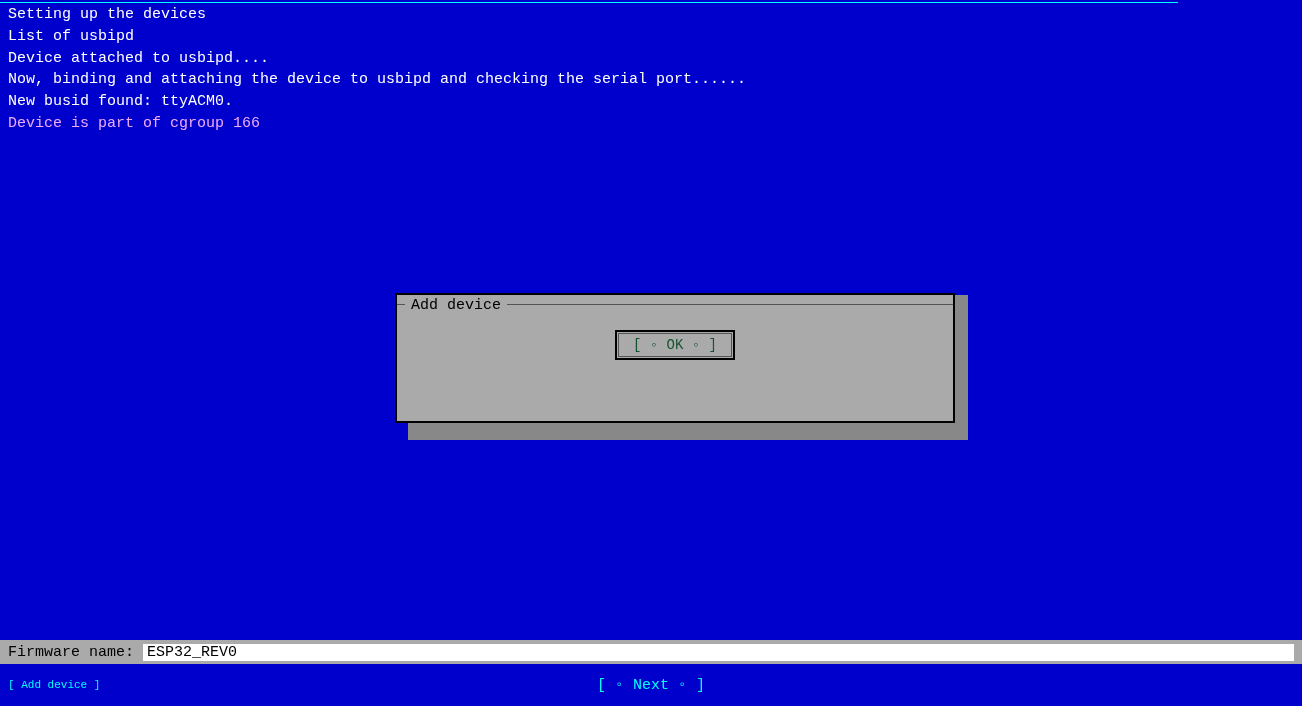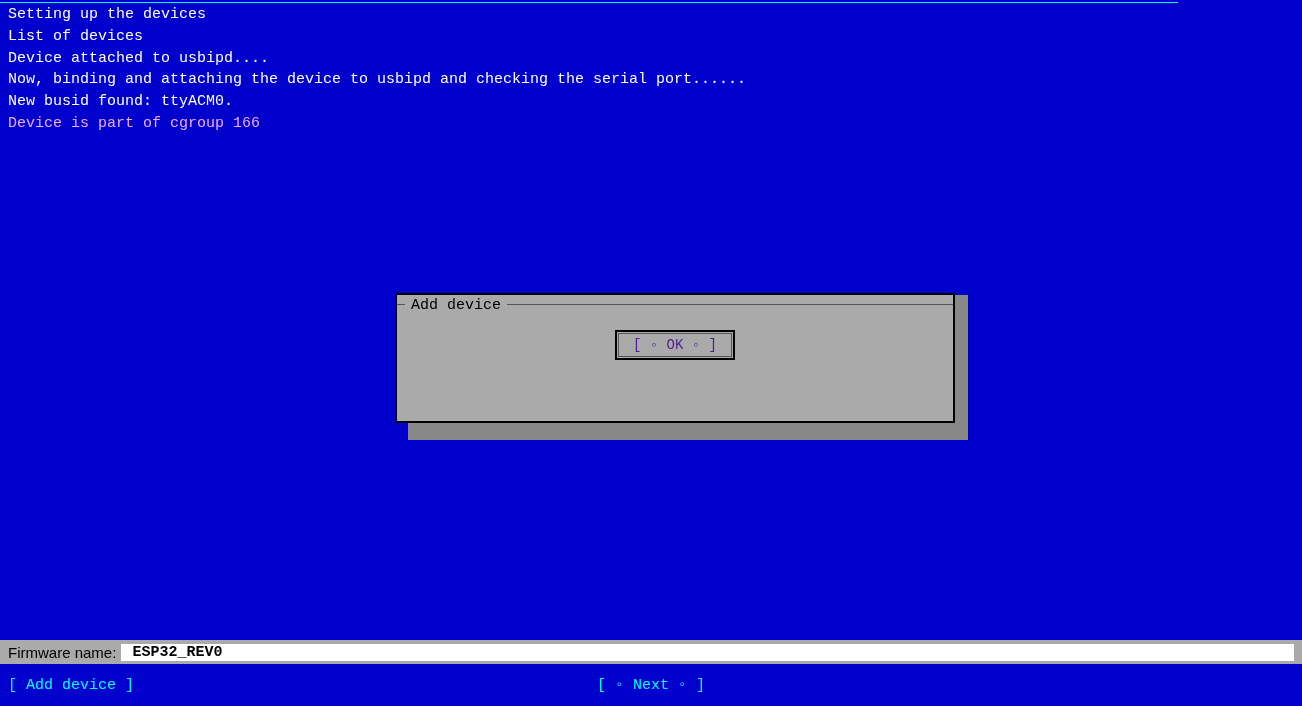--- a/index.html
+++ b/index.html
@@ -45,51 +45,51 @@
       width: 1302px;
       height: 24px;
       background-color: #AAAAAA;
       display: flex;
       align-items: center;
       padding: 0 8px;
     }
 
     #firmware-label {
       color: #000000;
-      font-family: Liberation Sans, sans-serif;
+      font-family: Liberation Mono, monospace;
       font-size: 15px;
       white-space: pre;
     }
 
     #firmware-value {
       color: #000000;
       font-family: 'Courier New', Courier, monospace;
       font-size: 15px;
-      font-weight: bold;
+      font-weight: normal;
       background: #FFFFFF;
-      padding: 0 12px;
+      padding: 0 4px;
       flex: 1;
     }
 
     #button-row {
       position: absolute;
       bottom: 6px;
       left: 0;
       width: 1302px;
       height: 30px;
       display: flex;
       align-items: center;
       padding: 0 8px;
       justify-content: space-between;
     }
 
     .bottom-btn {
       color: #00FFFF;
       font-family: 'Courier New', Courier, monospace;
-      font-size: 15px;
+      font-size: 11px;
       background: none;
       border: none;
       cursor: pointer;
       white-space: pre;
     }
 
     .bottom-btn-center {
       position: absolute;
       left: 50%;
       transform: translateX(-50%);
@@ -164,37 +164,37 @@
 
     #dialog-buttons {
       display: flex;
       justify-content: center;
       margin-top: 18px;
     }
 
     #ok-button {
       font-family: 'Courier New', Courier, monospace;
       font-size: 14px;
-      color: #4c1d95;
+      color: #14532d;
       background-color: #AAAAAA;
       border: 1px solid #555555;
       padding: 3px 14px;
       cursor: pointer;
       outline: 2px solid #000000;
       outline-offset: 1px;
     }
   </style>
 </head>
 <body>
 
 <div id="terminal">
 
 <div style="position: absolute; top: 2px; left: 0px; right: 0px; height: 1px; background: rgb(0, 255, 255);"></div>
     <div class="term-line white">Setting up the devices</div>
-    <div class="term-line white">List of devices</div>
+    <div class="term-line white">List of usbipd</div>
     <div class="term-line white">Device attached to usbipd....</div>
     <div class="term-line white">Now, binding and attaching the device to usbipd and checking the serial port......</div>
     <div class="term-line white">New busid found: ttyACM0.</div>
     <div class="term-line cyan">Device is part of cgroup 166</div>
   </div>
 
 <div id="firmware-row">
   <span id="firmware-label">Firmware name: </span>
   <span id="firmware-value">ESP32_REV0</span>
 </div>

